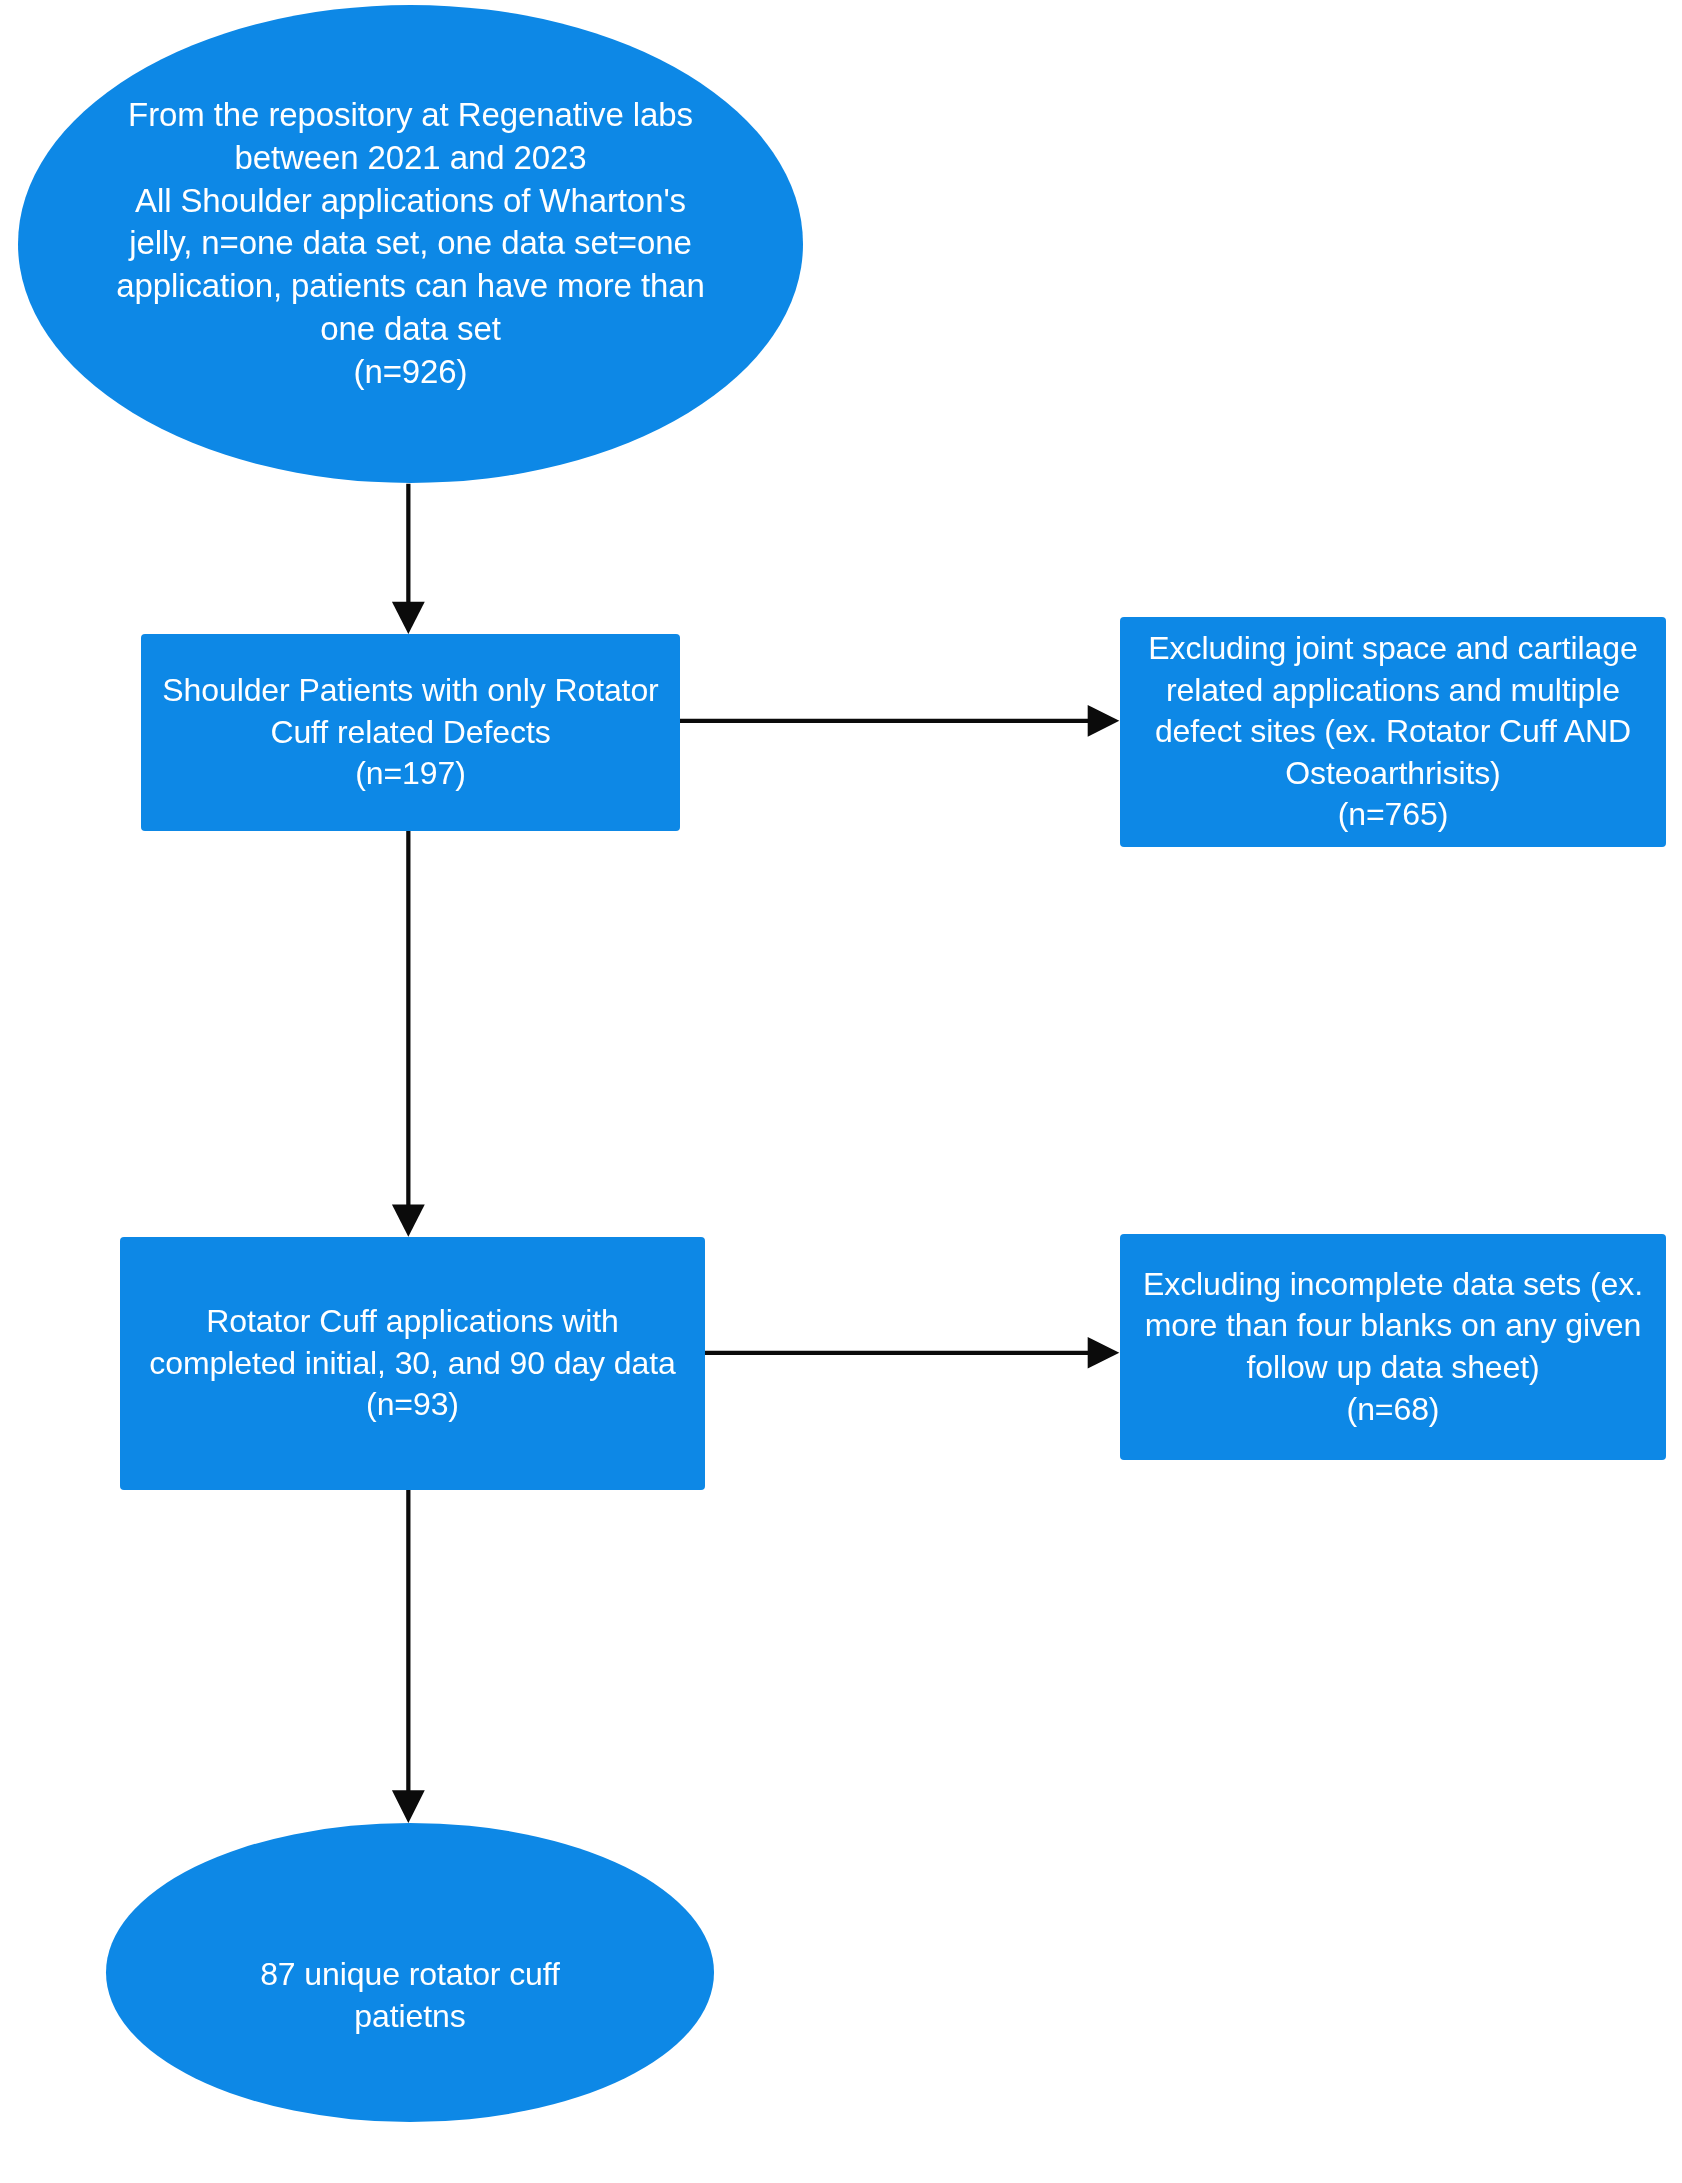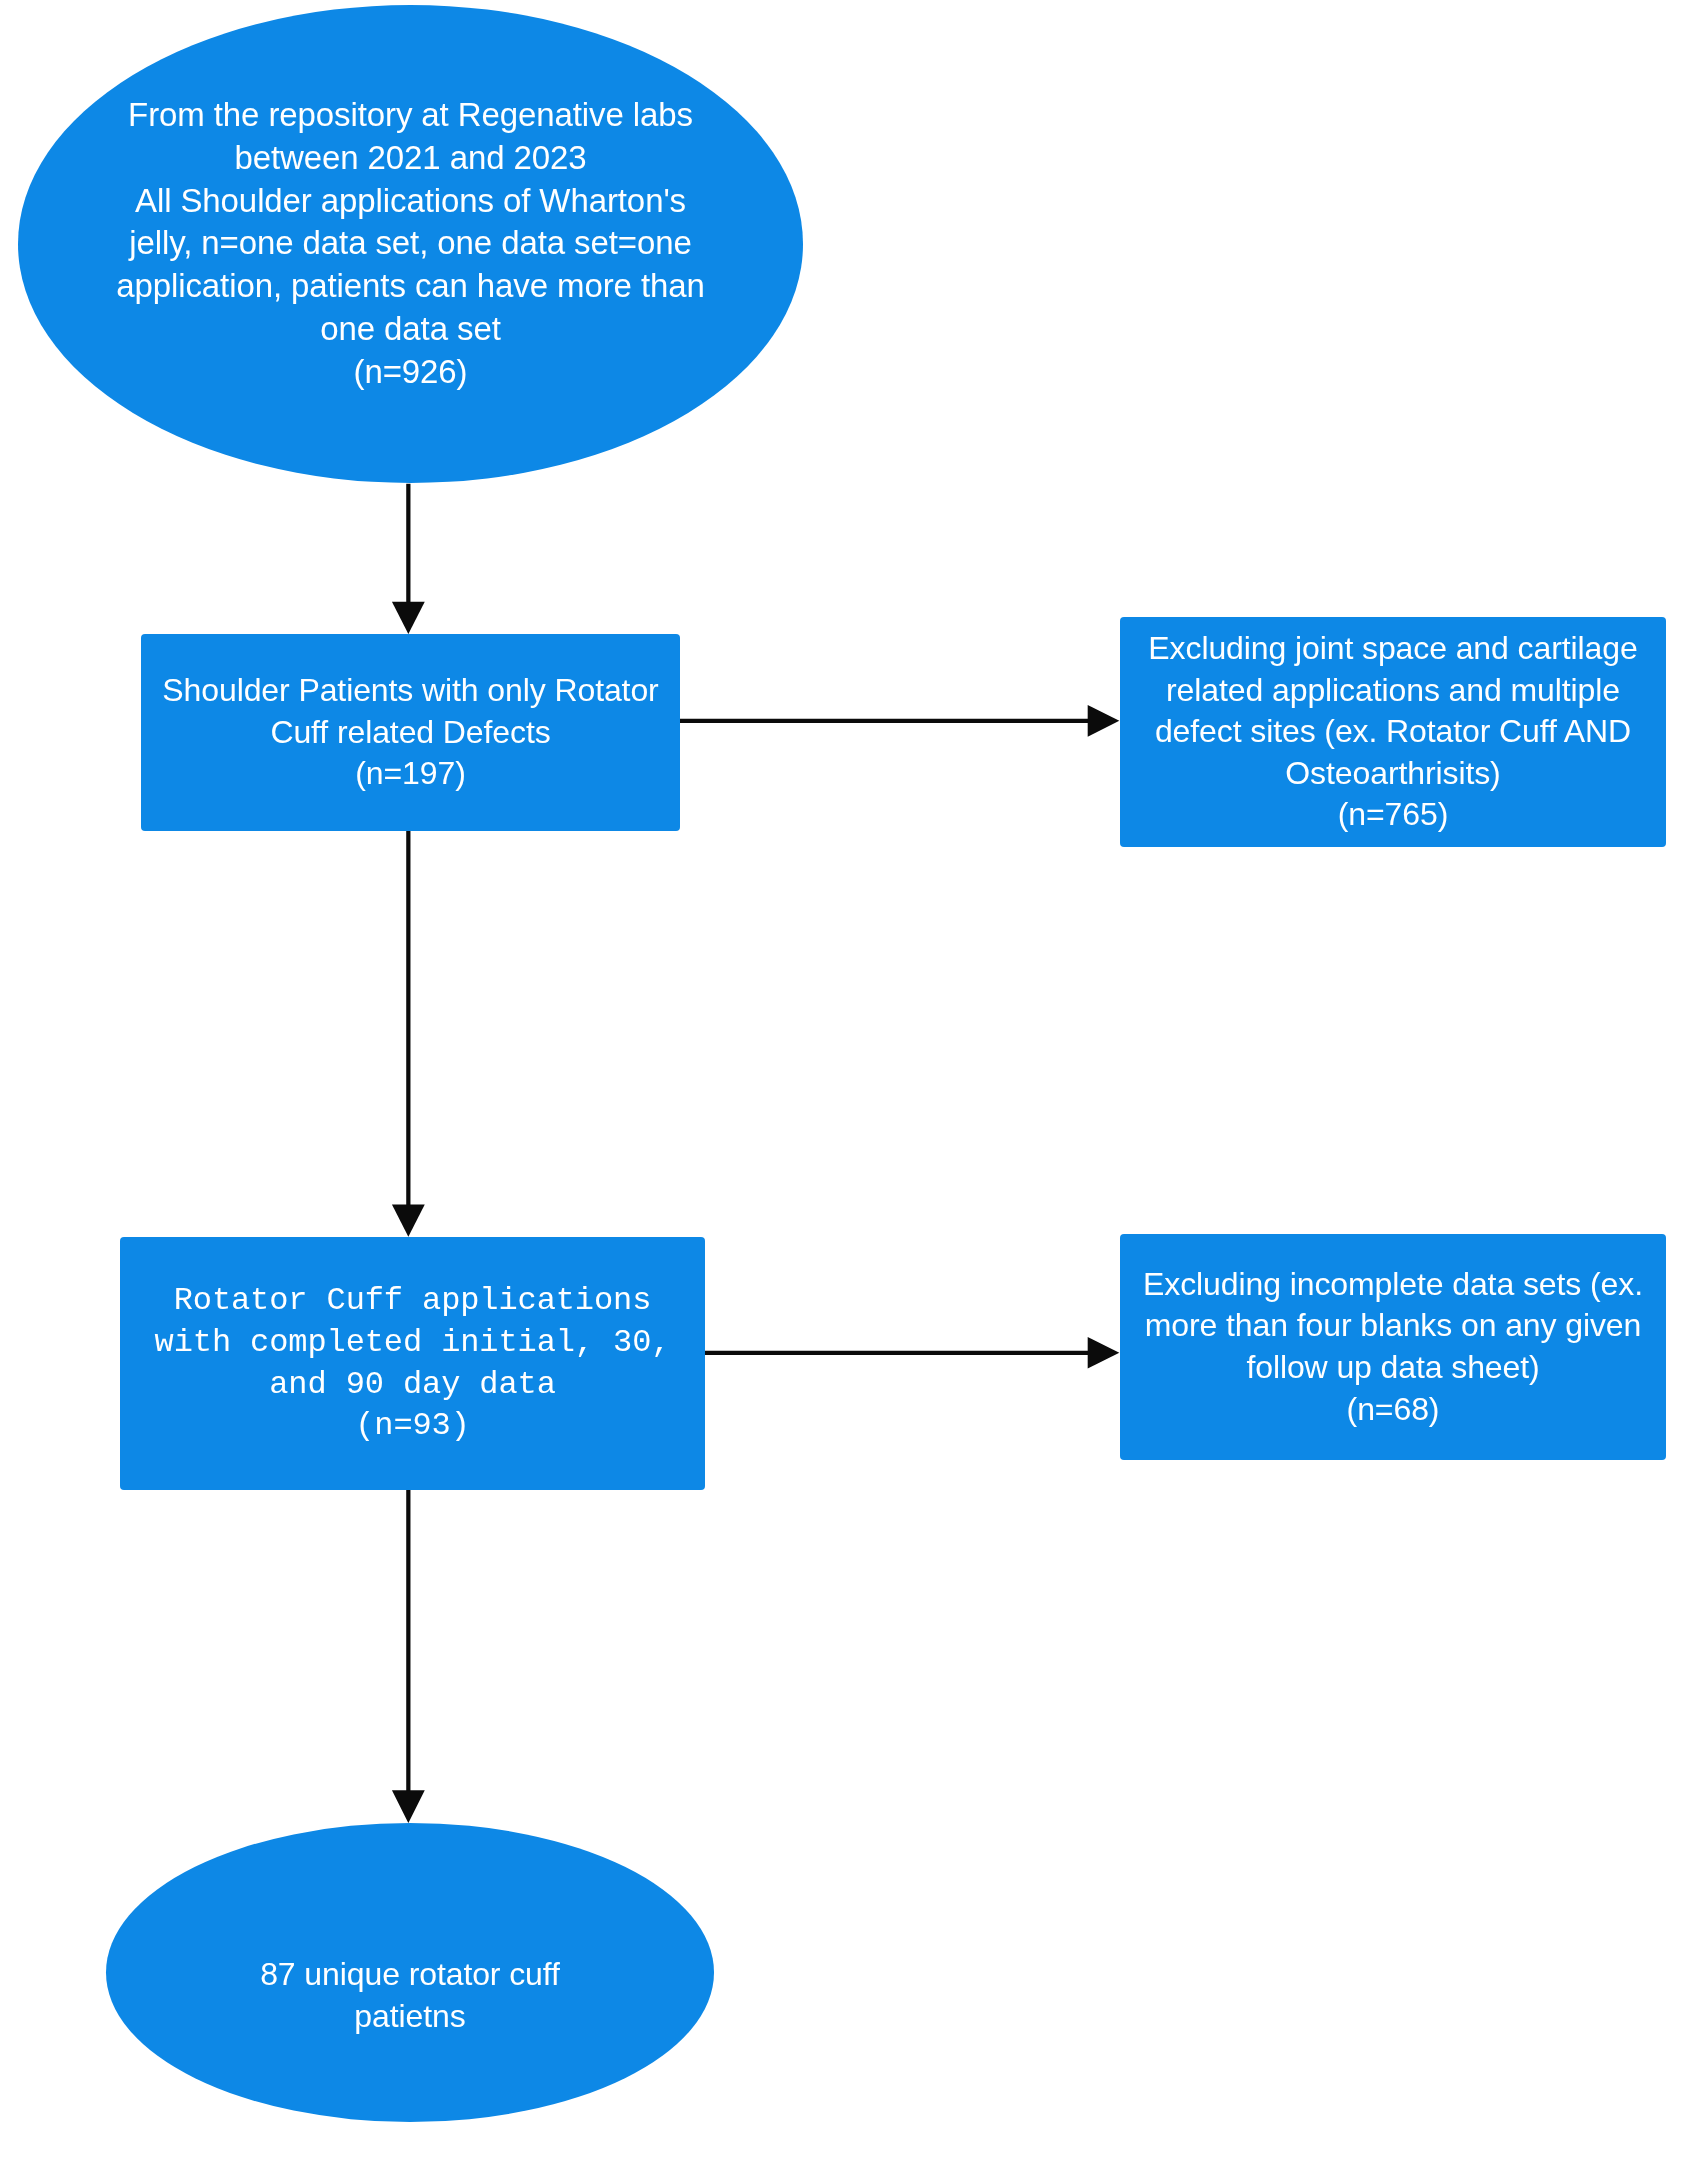--- a/index.html
+++ b/index.html
@@ -57,21 +57,20 @@
     left: 1120px; top: 617px;
     width: 546px; height: 230px;
     font-size: 32px;
   }
   #node-excluded-other-sites .node-text { width: 565px; }
 
   #node-complete-followup {
     left: 120px; top: 1237px;
     width: 585px; height: 253px;
     font-size: 32px;
-    font-family: Liberation Mono, monospace;
   }
   #node-complete-followup .node-text { width: 529px; }
 
   #node-excluded-incomplete {
     left: 1120px; top: 1234px;
     width: 546px; height: 226px;
     font-size: 32px;
   }
   #node-excluded-incomplete .node-text { width: 547px; }
 

